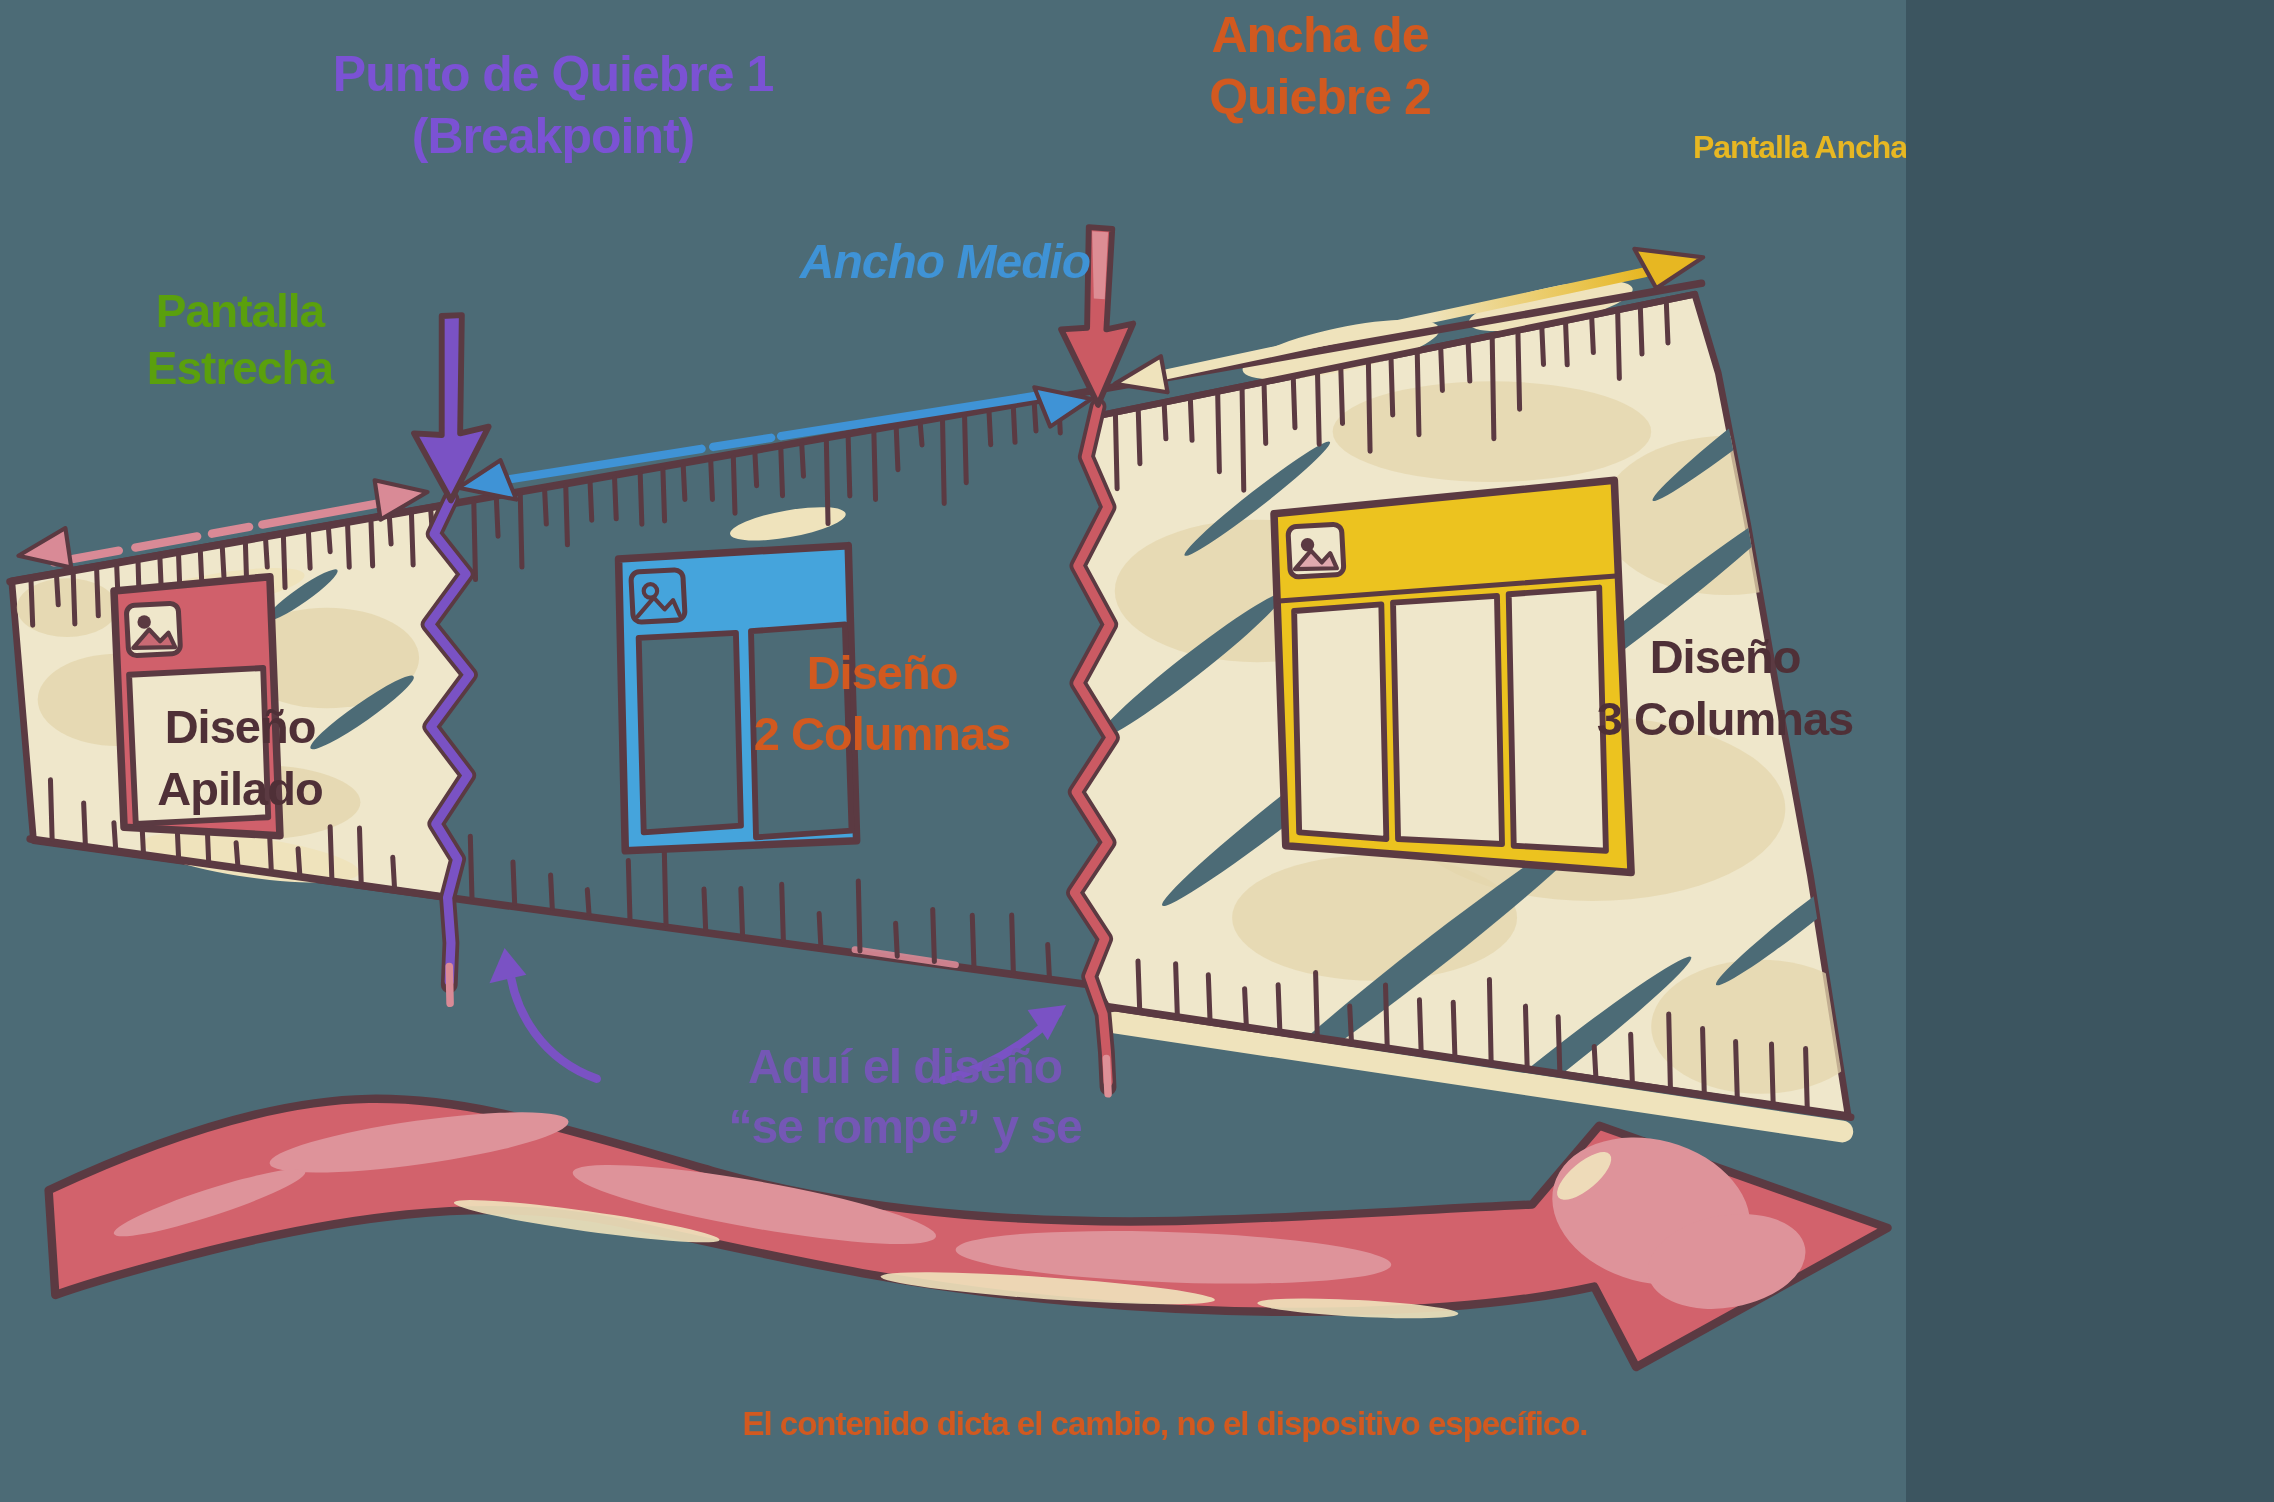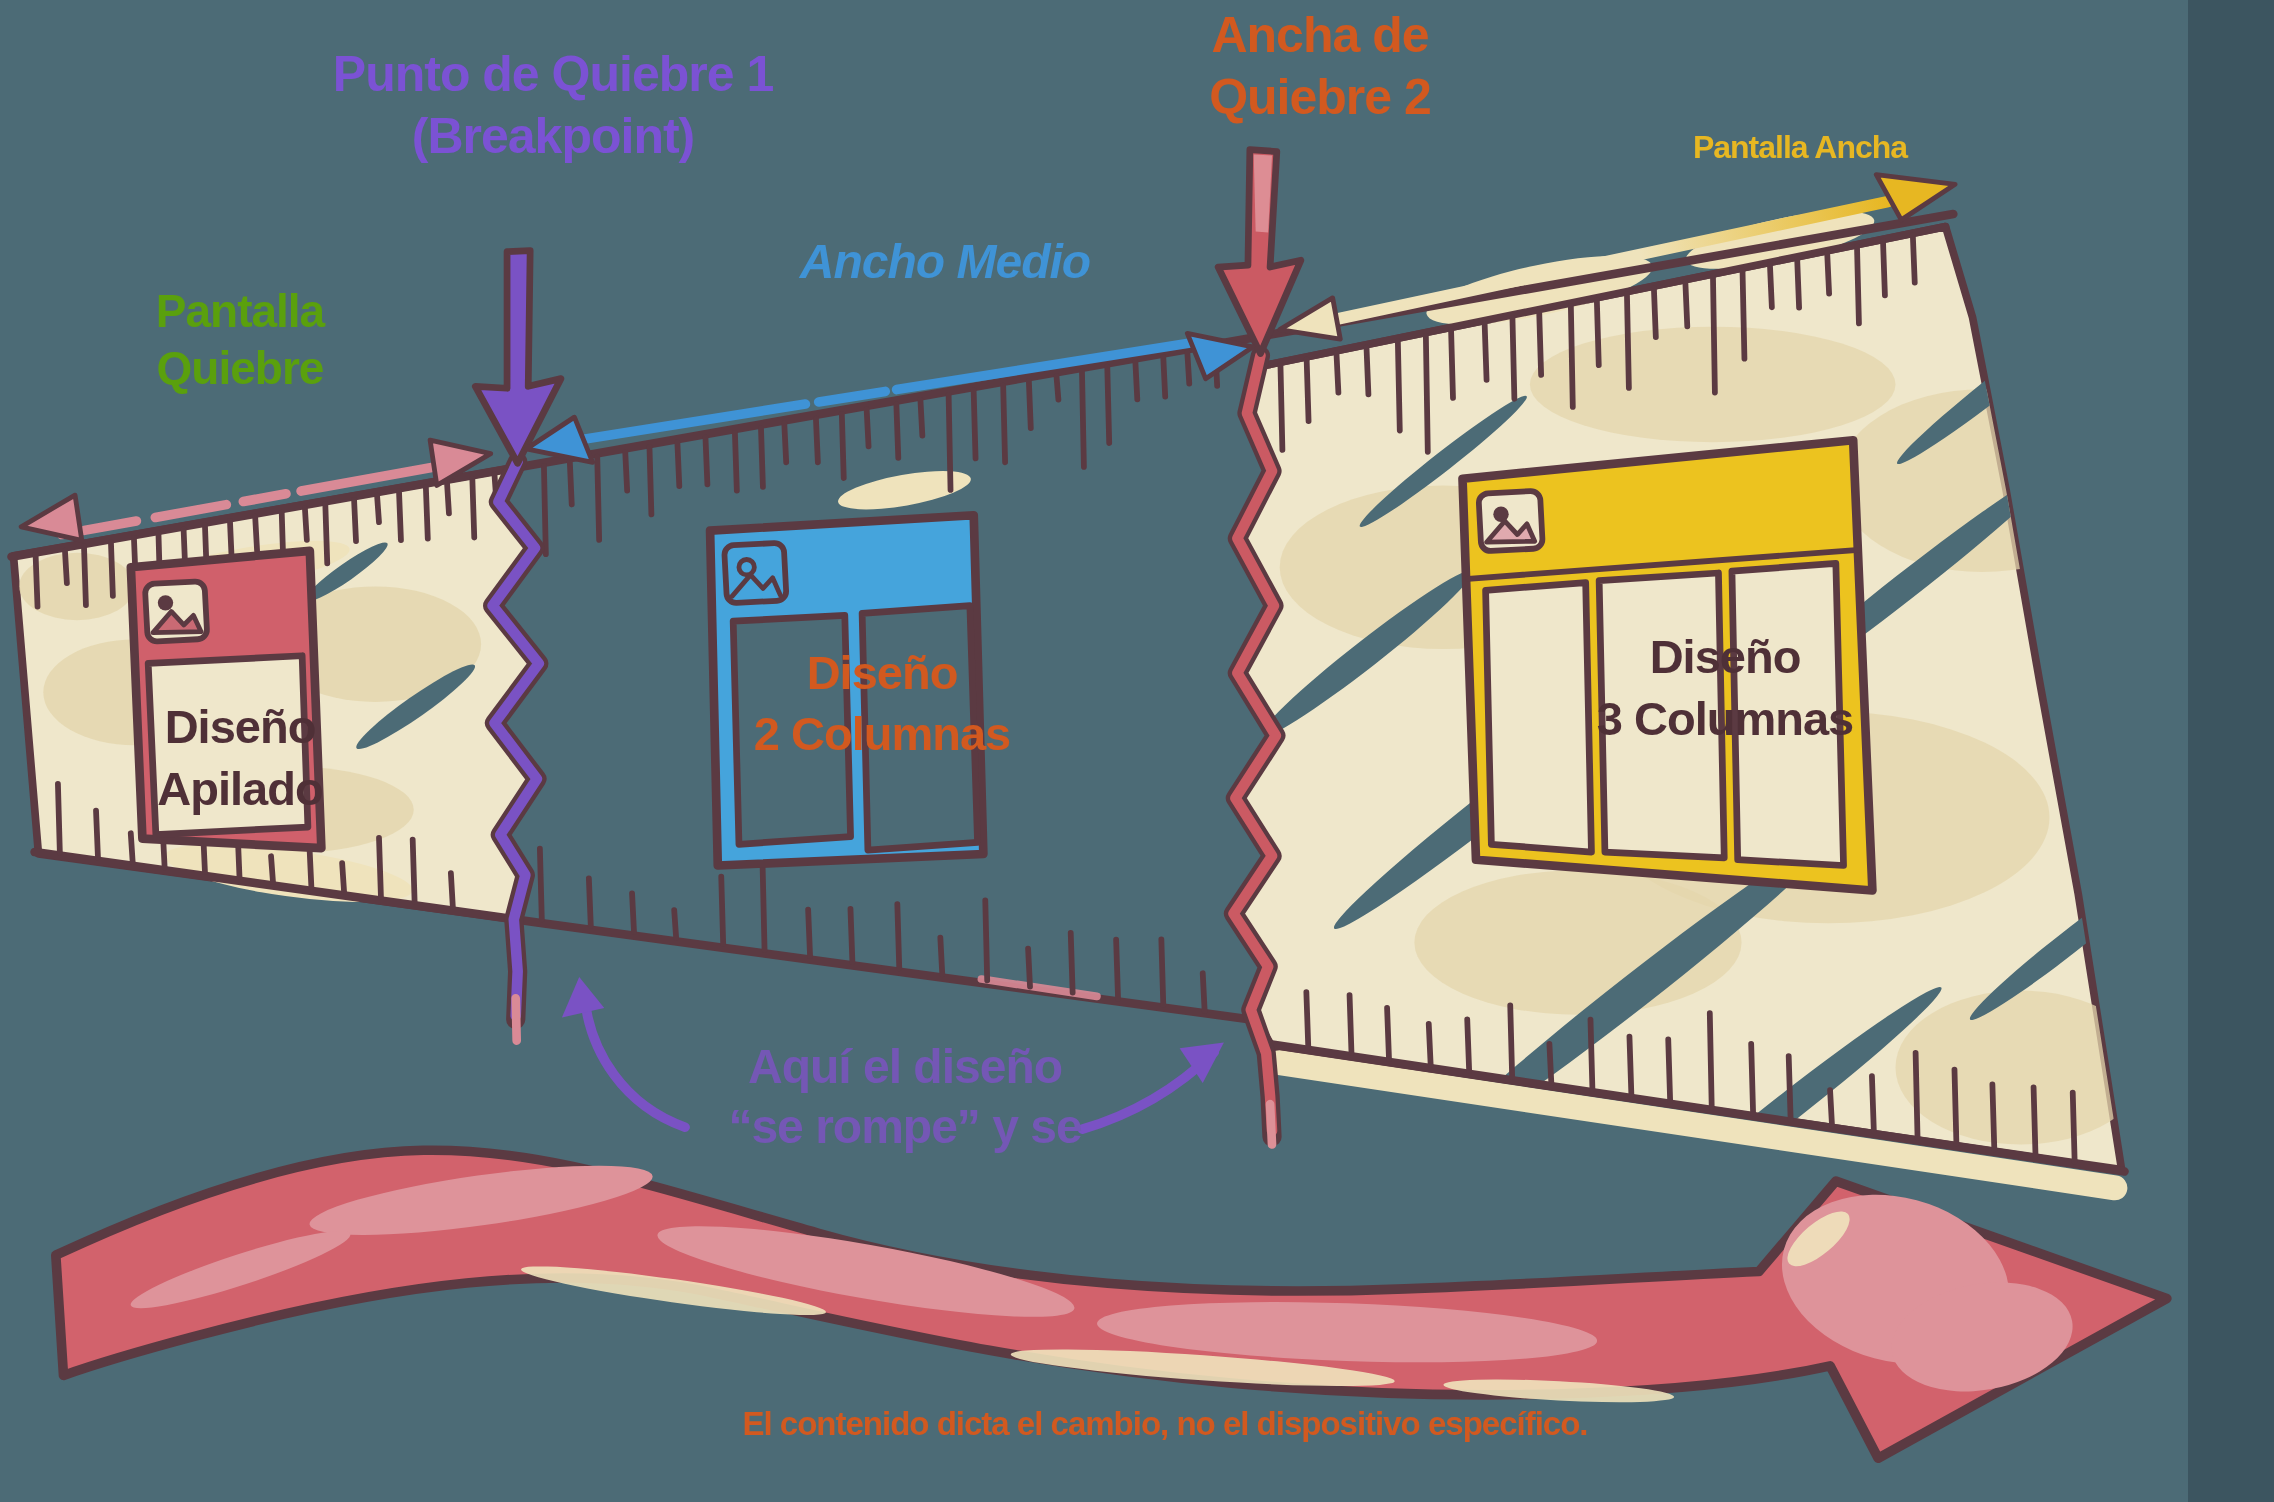--- a/index.html
+++ b/index.html
@@ -1,18 +1,18 @@
 <!DOCTYPE html>
 <html style="--background: #4c6b76; --ink: #5b3a42; --paper: #efe7cb; --paper-shade: #e4d6ac; --cream: #efe3bc; --purple: #7a52c4; --purple-text: #7b52d4; --purple-soft: #7457b5; --blue: #3f93d6; --green: #5aa00d; --orange: #d2591f; --yellow: #e7b722; --pink: #d98a96; --red: #cb5a63; --red-light: #dd9097; --card-red: #d0606b; --card-blue: #45a4dc; --card-yellow: #ecc31f; --arrow-red: #d2626c; --arrow-red-light: #de939a; --text-dark: #4f3037;"><head>
 <meta charset="utf-8">
 <style>
   html,body{margin:0;padding:0;background:#3c5560;}
   .stage{
     position:relative;
-    width:2188px;height:1502px;
+    width:1906px;height:1502px;
     background:var(--background);
     overflow:hidden;
     font-family:"Liberation Sans", sans-serif;
   }
   .scene{position:absolute;left:0;top:0;width:100%;height:100%;}
   .label{
     position:absolute;
     transform:translate(-50%,-50%);
     text-align:center;
     font-weight:bold;
@@ -215,21 +215,21 @@
   <div>Ancha de</div>
   <div>Quiebre 2</div>
 </div>
 
 <div class="label label--ancha" style="left:1800px;top:148px">Pantalla Ancha</div>
 
 <div class="label label--medio" style="left:945px;top:262px">Ancho Medio</div>
 
 <div class="label label--estrecha" style="left:240px;top:340px">
   <div>Pantalla</div>
-  <div>Quiebre</div>
+  <div>Estrecha</div>
 </div>
 
 <div class="label label--note" style="left:905px;top:1097px">
   <div>Aquí el diseño</div>
   <div>“se rompe” y se</div>
 </div>
 
 <div class="label label--footer" style="left:1165px;top:1424px">El contenido dicta el cambio, no el dispositivo específico.</div>
 
 <div class="label label--card-dark" style="left:240px;top:758px">

